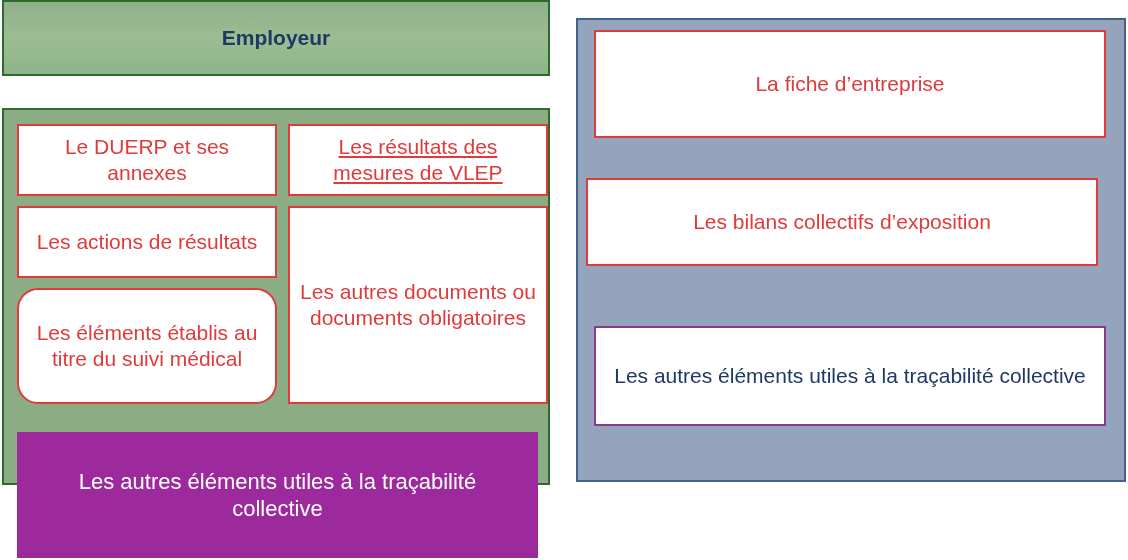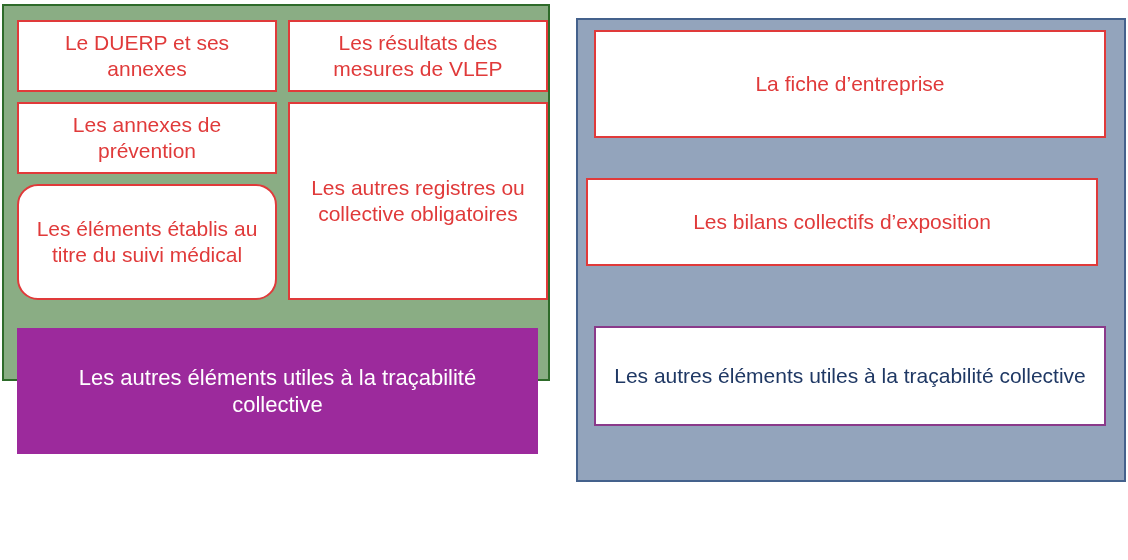--- a/index.html
+++ b/index.html
@@ -51,21 +51,21 @@
     background: linear-gradient(to bottom, #93a4bc 0%, #9cacc2 50%, #93a4bc 100%);
     border: 2px solid #44618c;
   }
 
   .col-body {
     box-sizing: border-box;
     width: 100%;
     position: relative;
   }
   .col-left .col-body {
-    margin-top: 4px;
+    margin-top: 32px;
     height: 377px;
     background: #8aad84;
     border: 2px solid #2e6b2a;
     padding: 10px;
   }
   .col-right .col-body {
     margin-top: 18px;
     height: 464px;
     background: #93a4bc;
     border: 2px solid #44618c;
@@ -87,21 +87,21 @@
     padding: 4px 8px;
   }
 
   
   .left-grid {
     position: relative;
     width: 100%;
     height: 302px;
   }
   .b-duerp      { position:absolute; left:3px;   top:4px;   width:260px; height:72px; }
-  .b-vlep       { position:absolute; left:274px; top:4px;   width:260px; height:72px; }
+  .b-vlep       { position:absolute; left:274px; top:4px;   width:260px; height:72px;text-decoration:underline; }
   .b-actions    { position:absolute; left:3px;   top:86px;  width:260px; height:72px; }
   .b-registres  { position:absolute; left:274px; top:86px;  width:260px; height:198px; }
   .b-suivi      { position:absolute; left:3px;   top:168px; width:260px; height:116px;border-radius:21px; }
 
   .b-traca-left {
     position: absolute;
     left: 13px;
     top: 322px;
     width: 521px;
     height: 126px;
@@ -139,27 +139,28 @@
     line-height: 1.25;
     padding: 4px 14px;
   }
 </style>
 </head>
 <body>
 
 <div class="board">
 
   <div class="column col-left">
+    <div class="col-header">Employeur</div>
 
     <div class="col-body">
       <div class="left-grid">
         <div class="box b-duerp">Le DUERP et ses annexes</div>
         <div class="box b-vlep">Les résultats des mesures de VLEP</div>
-        <div class="box b-actions">Les annexes de prévention</div>
-        <div class="box b-registres">Les autres registres ou collective obligatoires</div>
+        <div class="box b-actions">Les actions de résultats</div>
+        <div class="box b-registres">Les autres documents ou documents obligatoires</div>
         <div class="box b-suivi">Les éléments établis au titre du suivi médical</div>
       </div>
 
       <div class="b-traca-left">Les autres éléments utiles à la traçabilité collective</div>
     </div>
   </div>
 
   <div class="column col-right">
 
     <div class="col-body">

